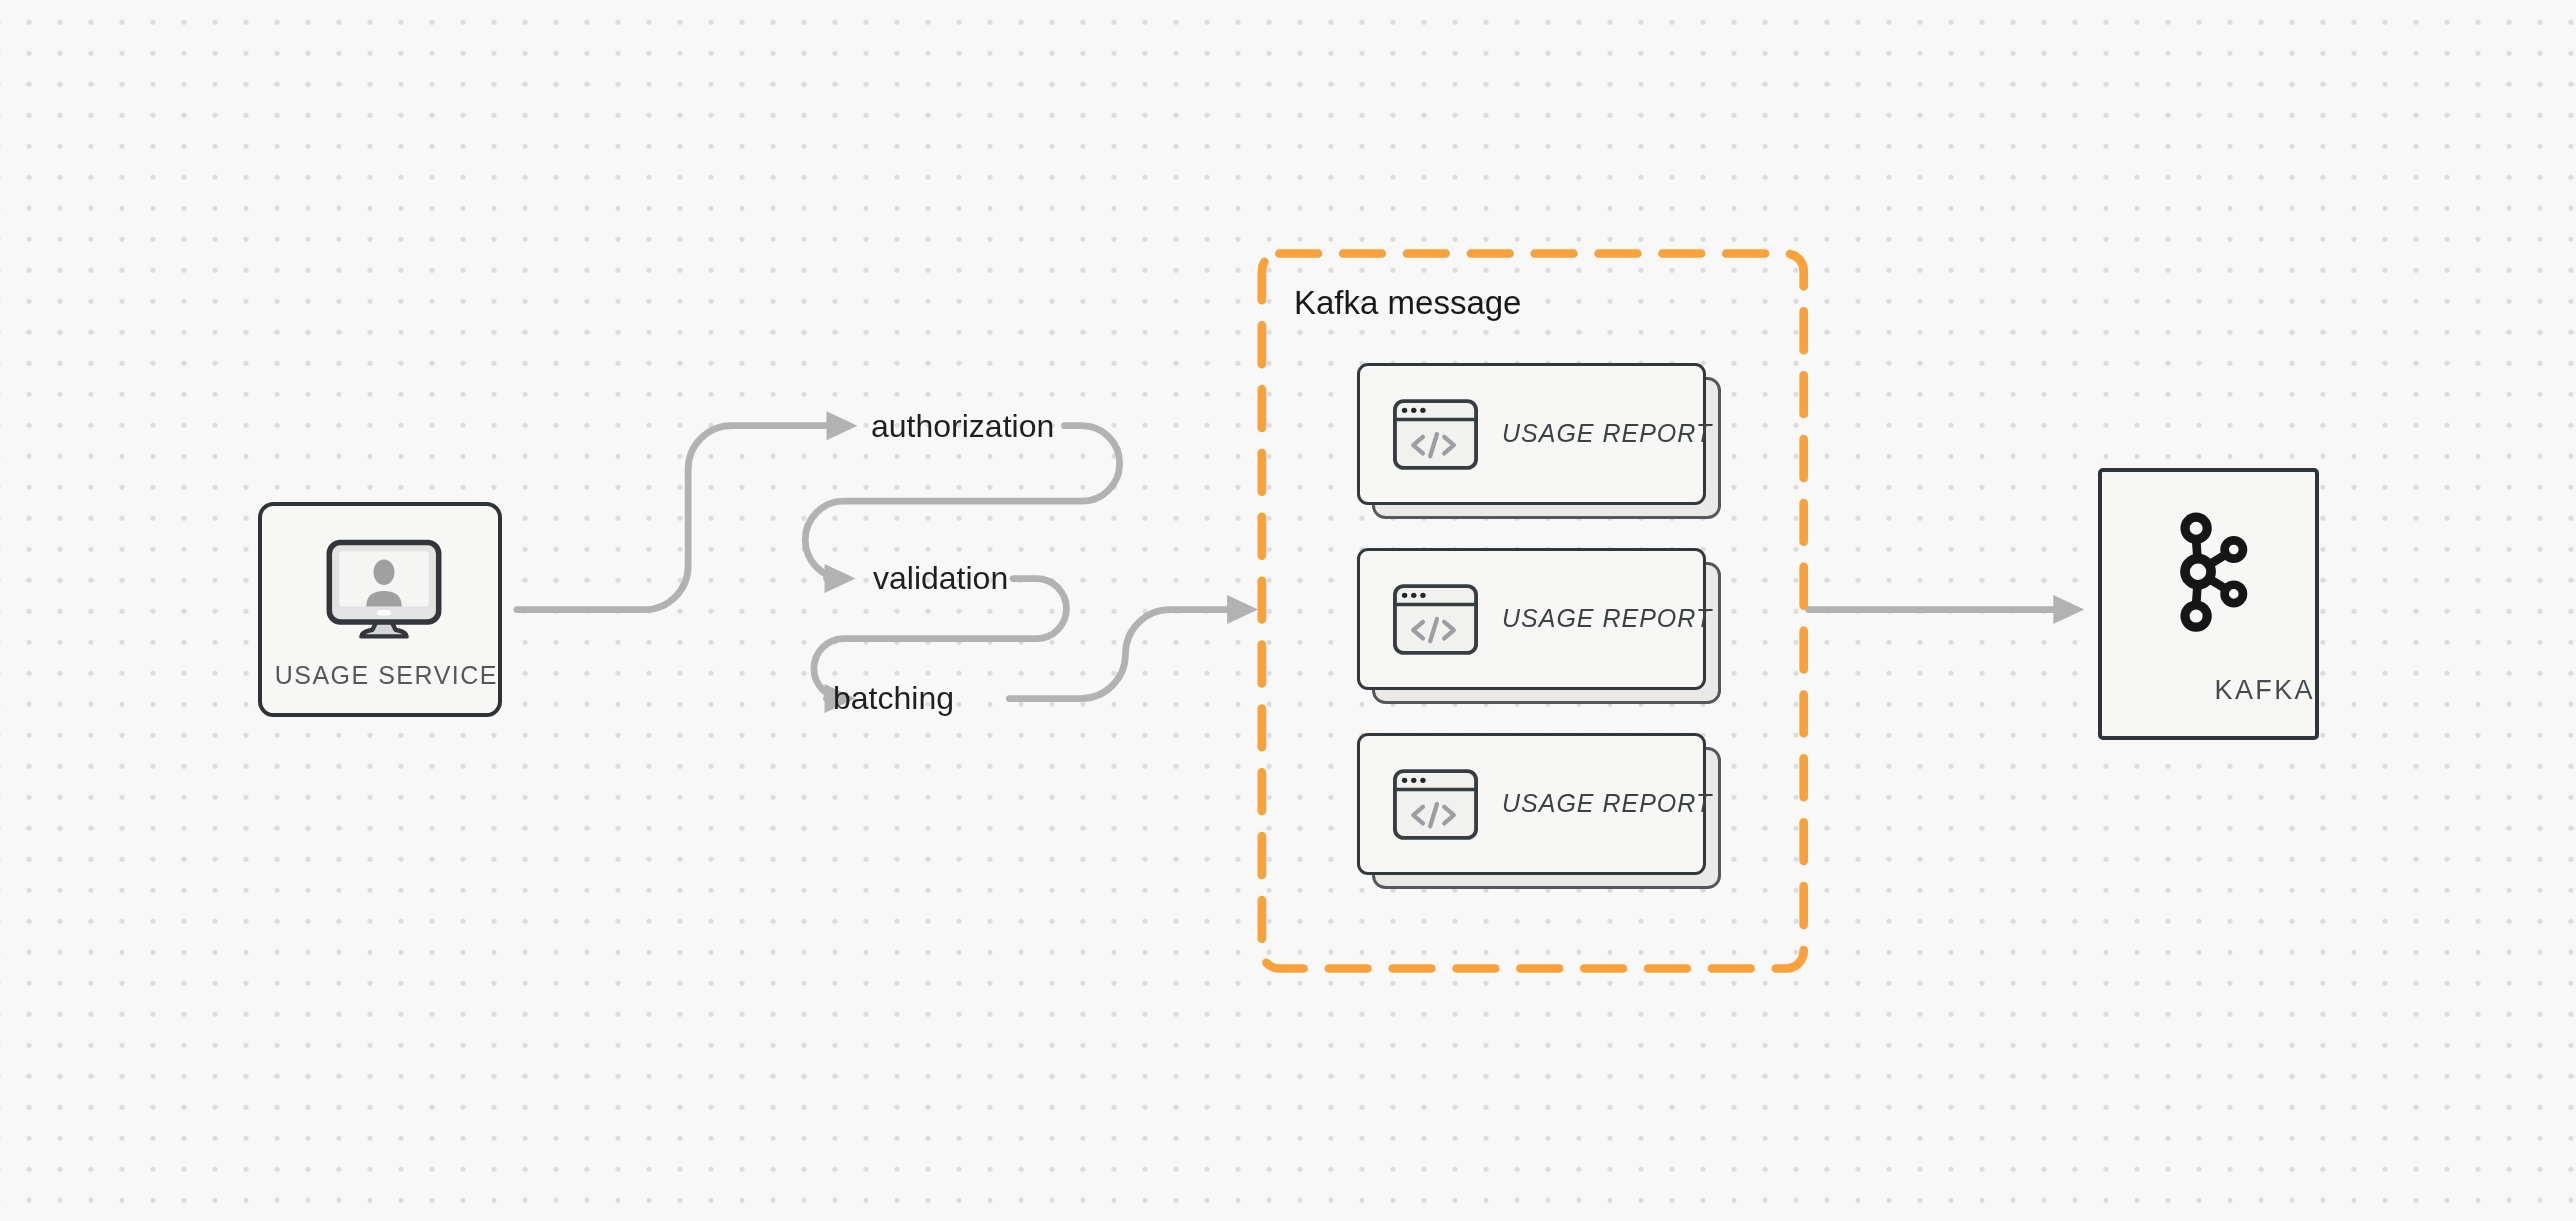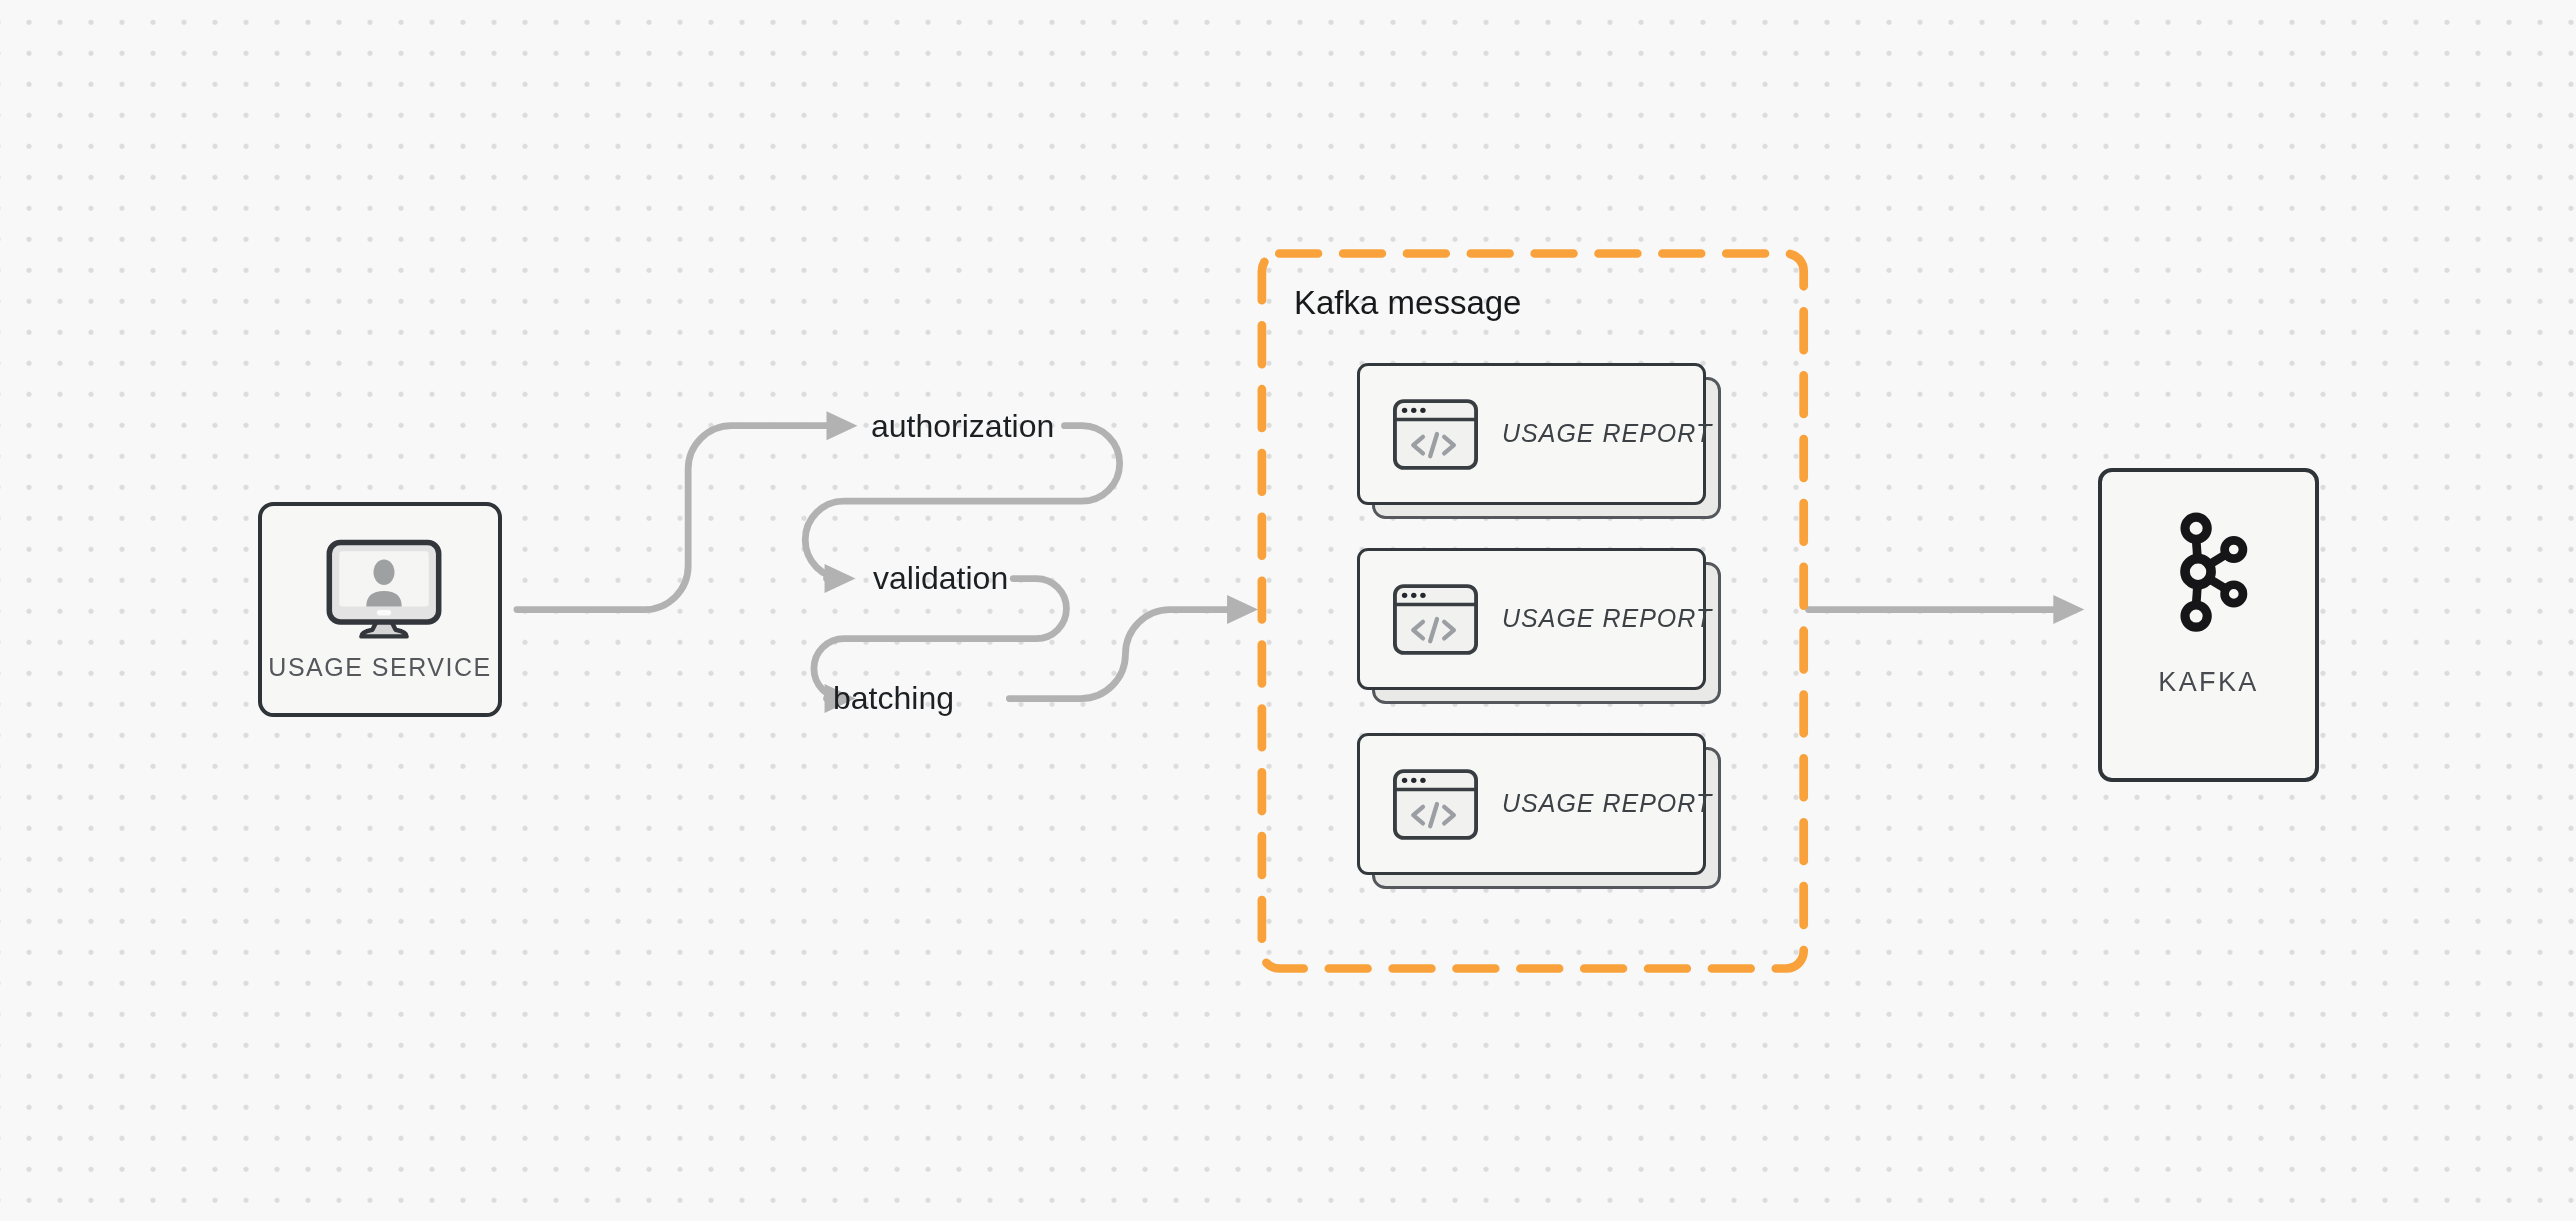--- a/index.html
+++ b/index.html
@@ -12,24 +12,24 @@
   }
   svg{display:block;}
   .wires{position:absolute;left:0;top:0;}
 
   
   .node{
     position:absolute;background:#f7f7f6;border:4.8px solid #2f3438;
     border-radius:15.5px;box-sizing:border-box;
   }
   .node-usage{left:258px;top:502px;width:244px;height:215px;}
-  .node-kafka{left:2098px;top:468px;width:221px;height:314px;border-radius:14px;}
+  .node-kafka{left:2098px;top:468px;width:221px;height:272px;border-radius:5px;}
   .node-caption{
-    position:absolute;left:0;right:0;text-align:center;
-    color:#54575b;font-size:25px;letter-spacing:1.5px;white-space:nowrap;
+    position:absolute;left:0;right:0;text-align:right;
+    color:#54575b;font-size:25px;letter-spacing:1.5px;white-space:nowrap;margin-top:8px;
   }
   .node-usage .node-caption{top:147px;}
   .node-kafka .node-caption{top:195px;letter-spacing:2.4px;color:#474a4e;font-size:27px;}
   .node-icon{position:absolute;}
   .monitor-icon{left:64px;top:33px;}
   .kafka-logo{left:68px;top:35px;}
 
   
   .step-label{
     position:absolute;height:46px;line-height:46px;

